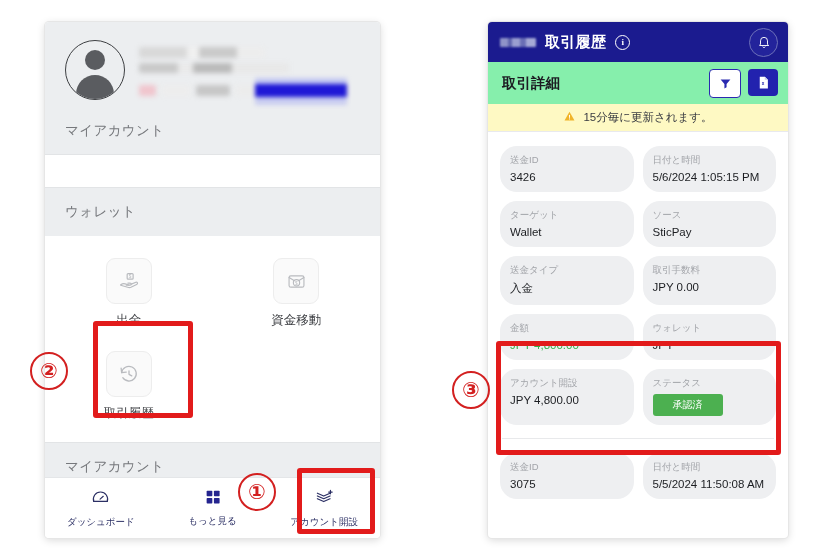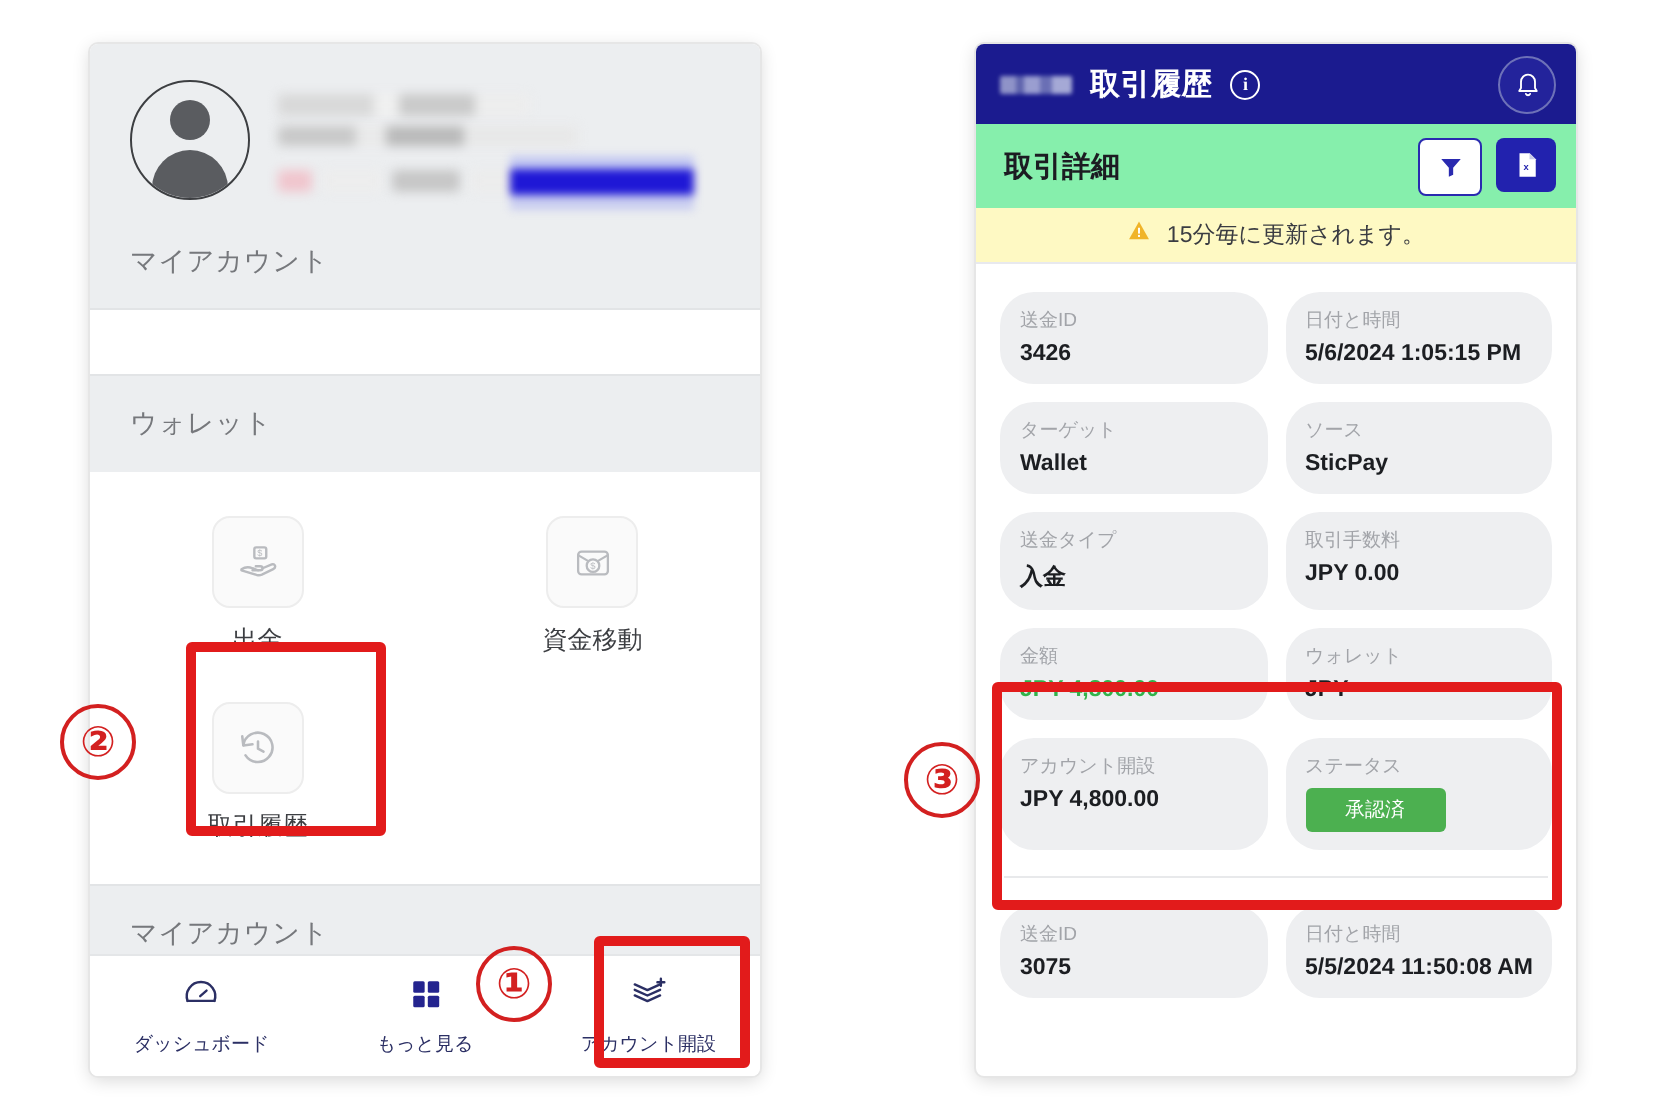--- a/index.html
+++ b/index.html
@@ -339,21 +339,21 @@
     min-width: 0;
   }
   .field-label {
     font-size: 9.5px;
     color: #a2a4a9;
     margin-bottom: 4px;
     white-space: nowrap;
   }
   .field-value {
     font-size: 11.5px;
-    font-weight: bold;
+    font-weight: normal;
     color: #1c1e22;
     white-space: nowrap;
   }
   .field-value.green {
     color: #33b24b;
   }
   .badge-approved {
     display: inline-block;
     background: #4cb050;
     color: #ffffff;

